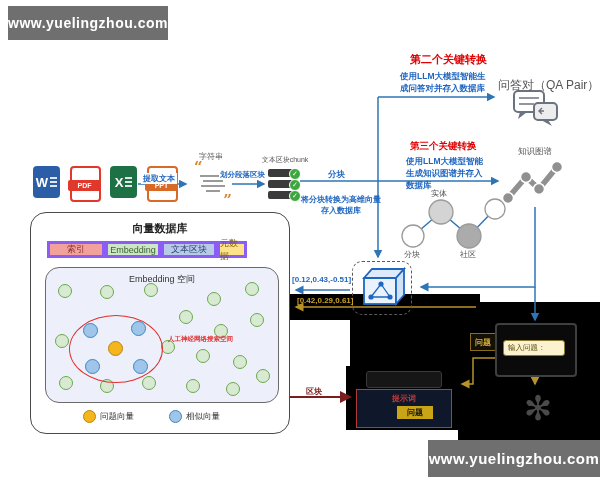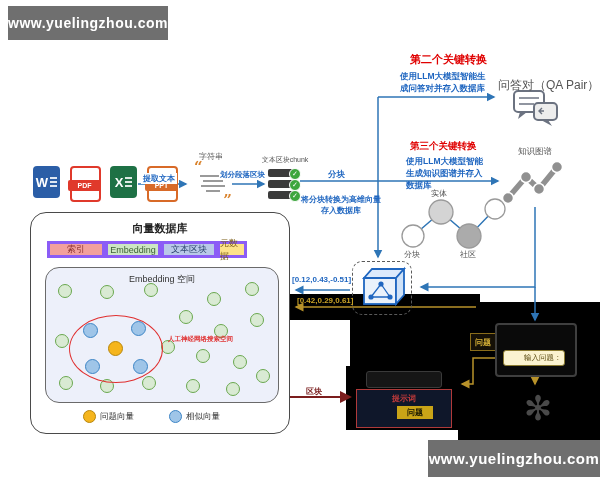--- a/index.html
+++ b/index.html
@@ -36,23 +36,23 @@
   #espace{position:absolute;left:14px;top:54px;width:232px;height:134px;background:#edf0fa;
           border:1.4px solid #6a6a6a;border-radius:14px;}
   .dot{position:absolute;border-radius:50%;box-sizing:border-box;}
   .dot-green{width:14px;height:14px;background:#d9ead3;border:1.5px solid #6aa84f;}
   .dot-blue{width:15px;height:15px;background:#9fc5e8;border:1.5px solid #3d85c6;}
   .dot-yellow{width:15px;height:15px;background:#f5b51d;border:1.5px solid #b8860b;}
   #ellipse{position:absolute;left:69px;top:315px;width:92px;height:66px;border:1.7px solid #e03030;border-radius:50%;}
   .legend-dot{position:absolute;width:13px;height:13px;border-radius:50%;box-sizing:border-box;}
   
   #inputbox{left:495px;top:323px;width:78px;height:50px;border:2px solid #3f3f3f;border-radius:4px;background:#0a0a0a;}
-  #inputfield{position:absolute;left:6px;top:25px;width:62px;height:16px;background:#fbf3d0;
+  #inputfield{position:absolute;left:6px;top:15px;width:62px;height:16px;background:#fbf3d0;
               border:1px solid #8a7a30;border-radius:3px;color:#5a4a10;font-size:7.5px;
-              display:flex;align-items:center;padding-left:20px;box-sizing:border-box;}
+              display:flex;align-items:center;padding-left:4px;box-sizing:border-box;}
   #qlabel{left:470px;top:333px;width:24px;height:16px;background:#151006;border:1px solid #8a6d1a;
           color:#d4af37;font-size:8px;font-weight:bold;display:flex;align-items:center;justify-content:center;}
   #ptab{left:366px;top:371px;width:74px;height:15px;background:#161616;border:1px solid #3a3a3a;border-radius:3px;}
   #pbox{left:356px;top:389px;width:94px;height:37px;background:#0f172a;border:1.3px solid #b03a3a;}
   #phl{position:absolute;left:40px;top:16px;width:36px;height:13px;background:#c9a417;color:#141400;
        font-size:8px;font-weight:bold;display:flex;align-items:center;justify-content:center;}
   #t4 .y{color:#c8a317;font-size:7px;line-height:11px;white-space:nowrap;}
   #openai{left:518px;top:388px;width:40px;height:40px;color:#4a4a4a;font-size:34px;line-height:40px;text-align:center;}
   .embox{left:352px;top:261px;width:58px;height:52px;border:1.6px dashed #5a5a5a;border-radius:10px;}
 </style>

